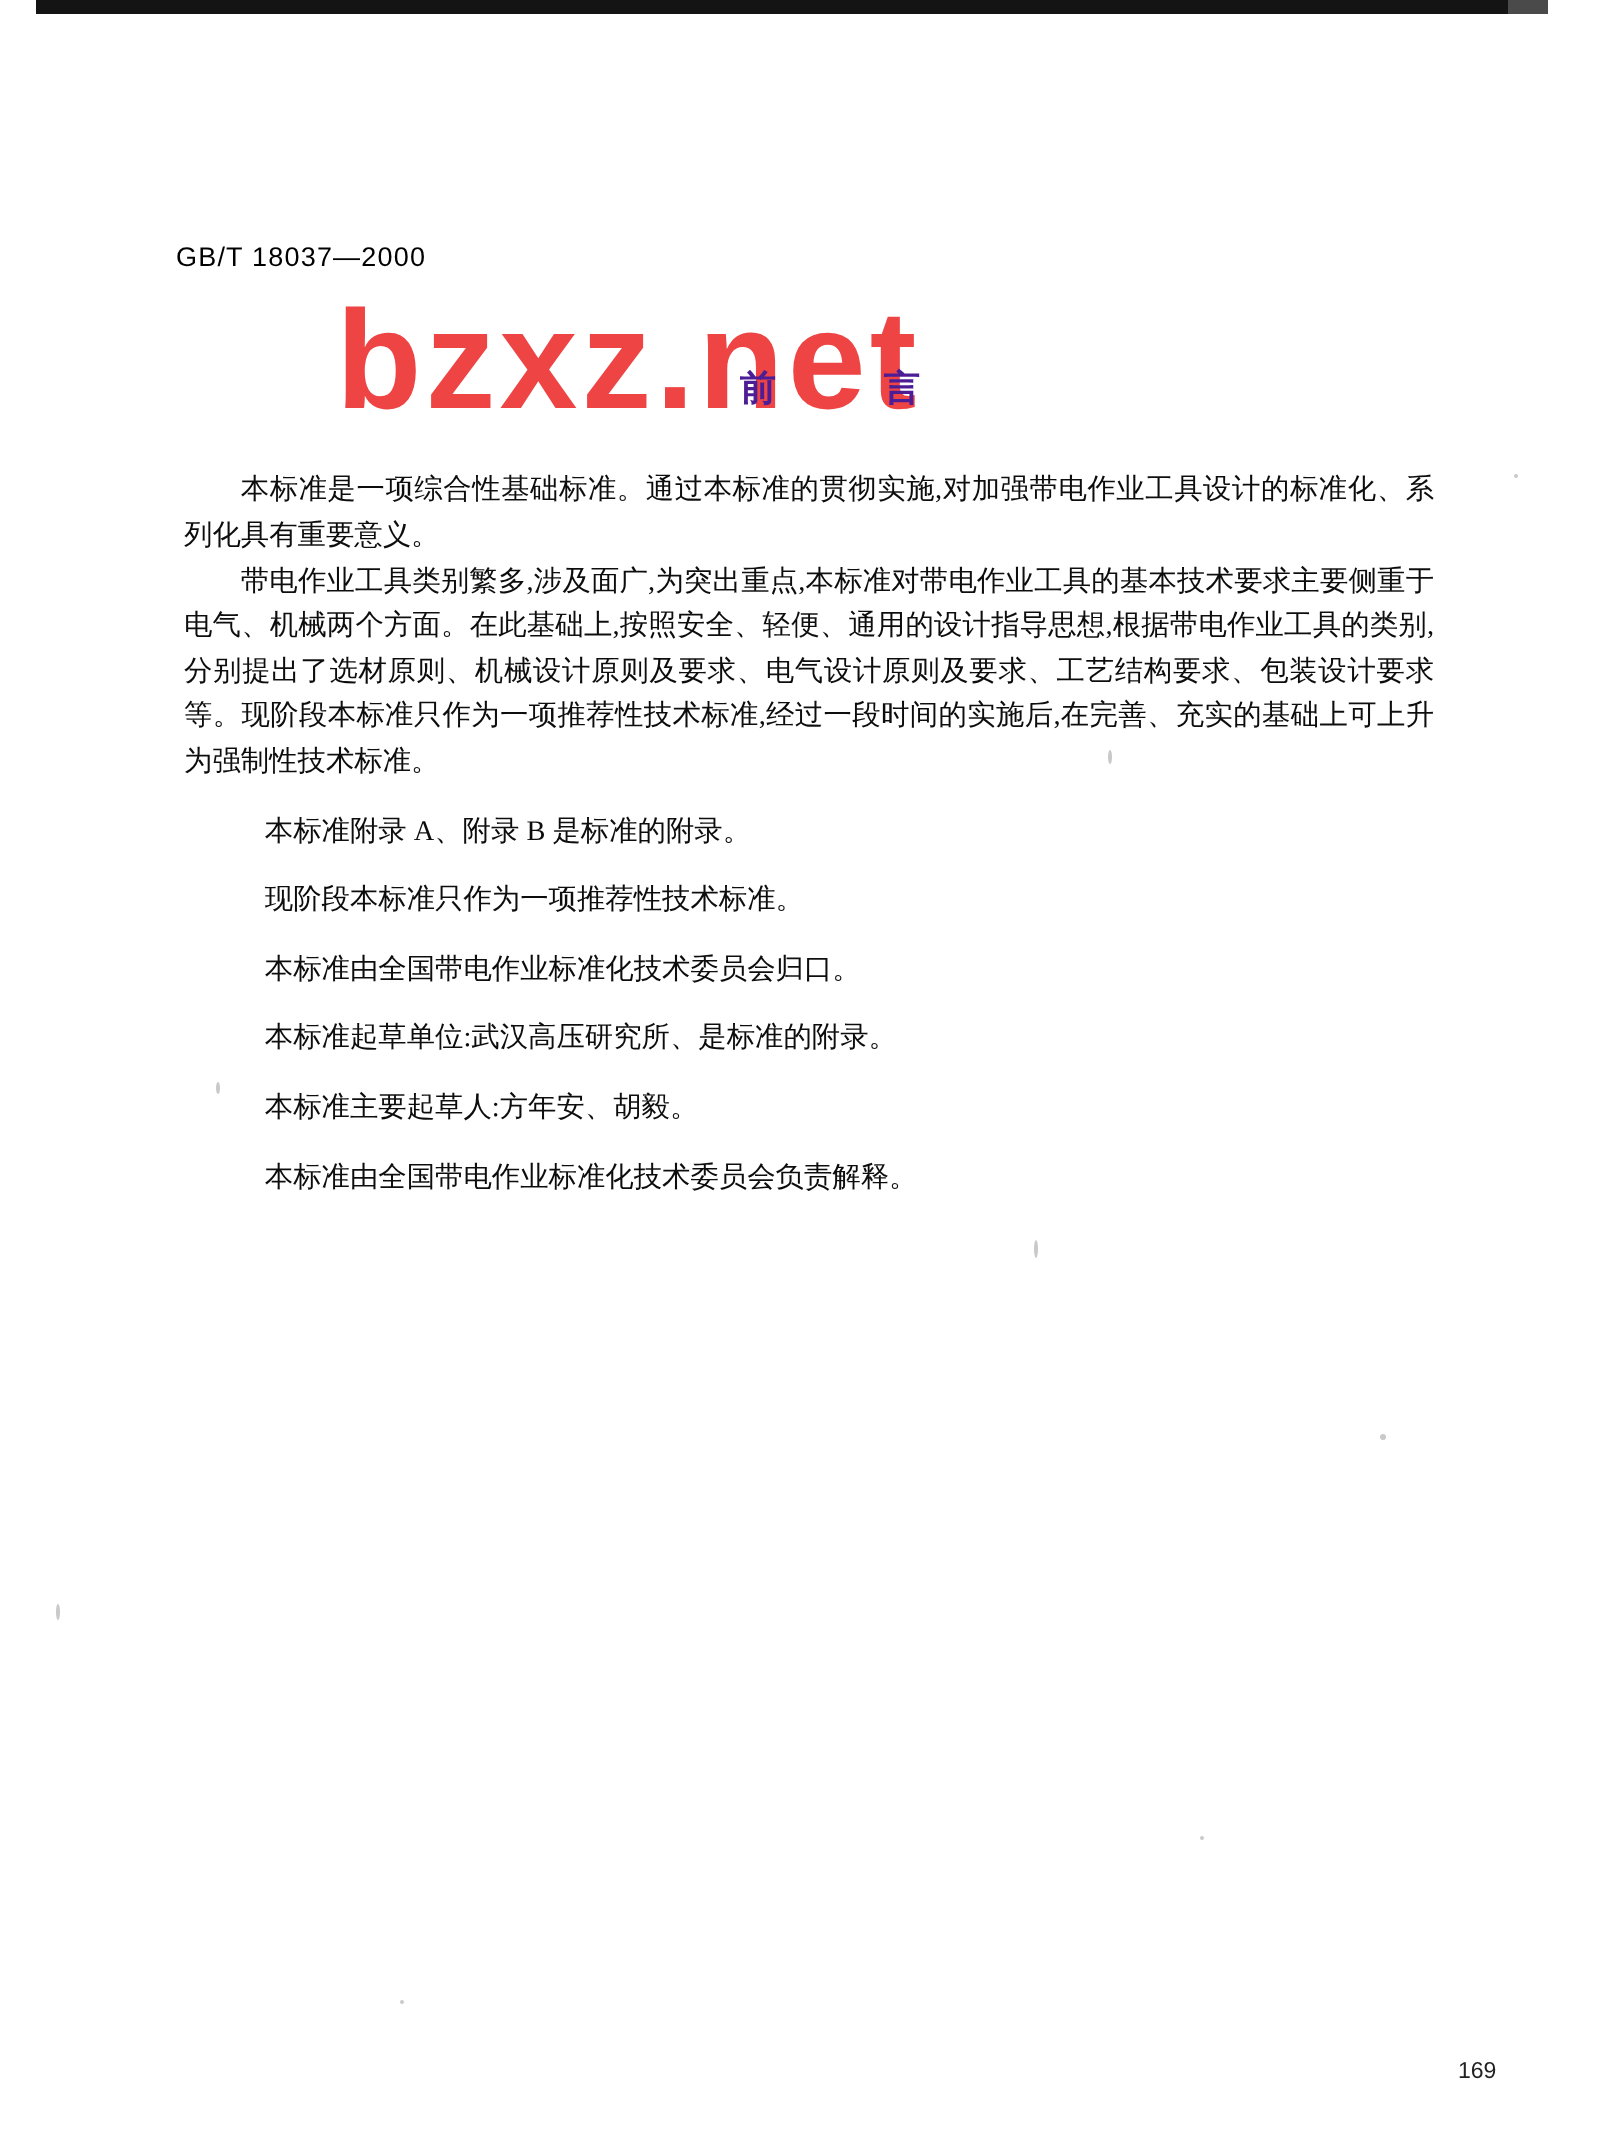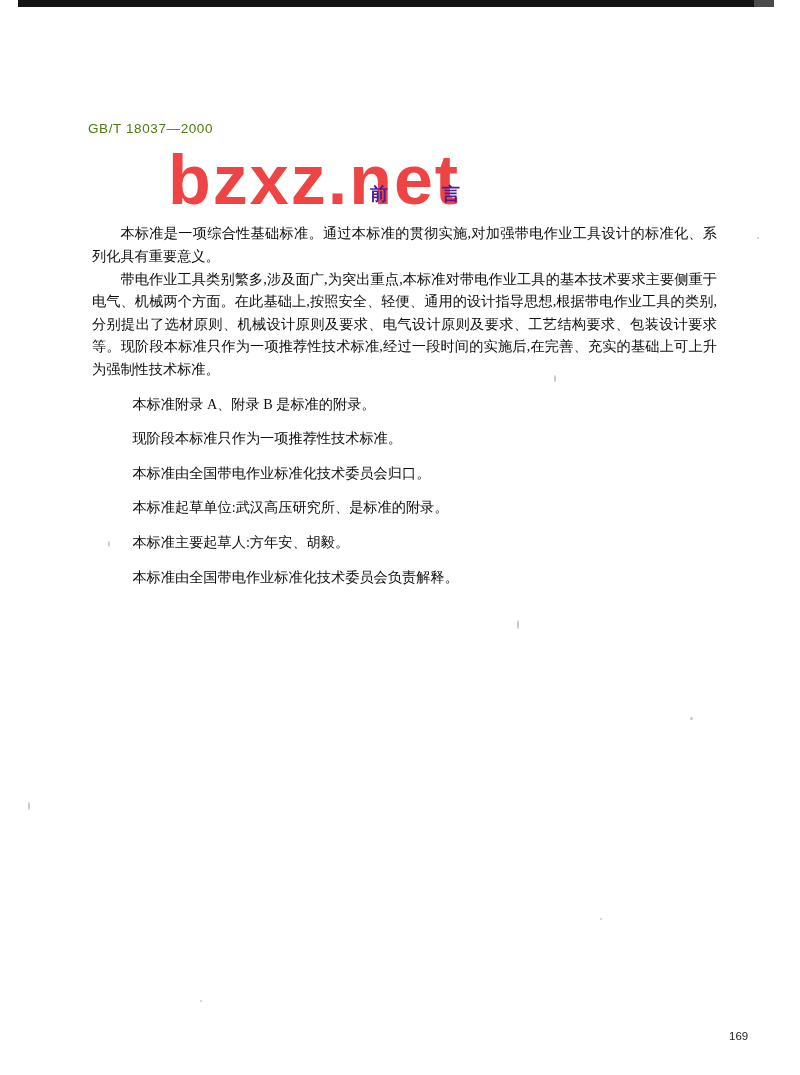--- a/index.html
+++ b/index.html
@@ -38,21 +38,21 @@
     height: 7px;
     background: #4a4a4a;
   }
   .std-no {
     position: absolute;
     top: 121px;
     left: 88px;
     font-family: "Liberation Sans", "DejaVu Sans", sans-serif;
     font-size: 13.5px;
     letter-spacing: 0.6px;
-    color: #4d7c0f;
+    color: #000000;
     white-space: nowrap;
   }
   .watermark {
     position: absolute;
     top: 140px;
     left: 168px;
     font-family: "Liberation Sans", "DejaVu Sans", sans-serif;
     font-size: 70px;
     font-weight: bold;
     letter-spacing: 2px;
@@ -68,21 +68,21 @@
     text-align: center;
     font-family: "DejaVu Serif", "Liberation Serif", serif;
     font-weight: bold;
     font-size: 18px;
     letter-spacing: 18px;
     text-indent: 18px;
     color: #4c1d95;
   }
   .body-block {
     position: absolute;
-    top: 222px;
+    top: 234px;
     left: 92px;
     width: 625px;
     font-size: 14.2px;
     line-height: 22.6px;
     color: #0d0d0d;
     text-align: justify;
   }
   .para {
     margin: 0 0 0.5px 0;
     text-indent: 2em;

